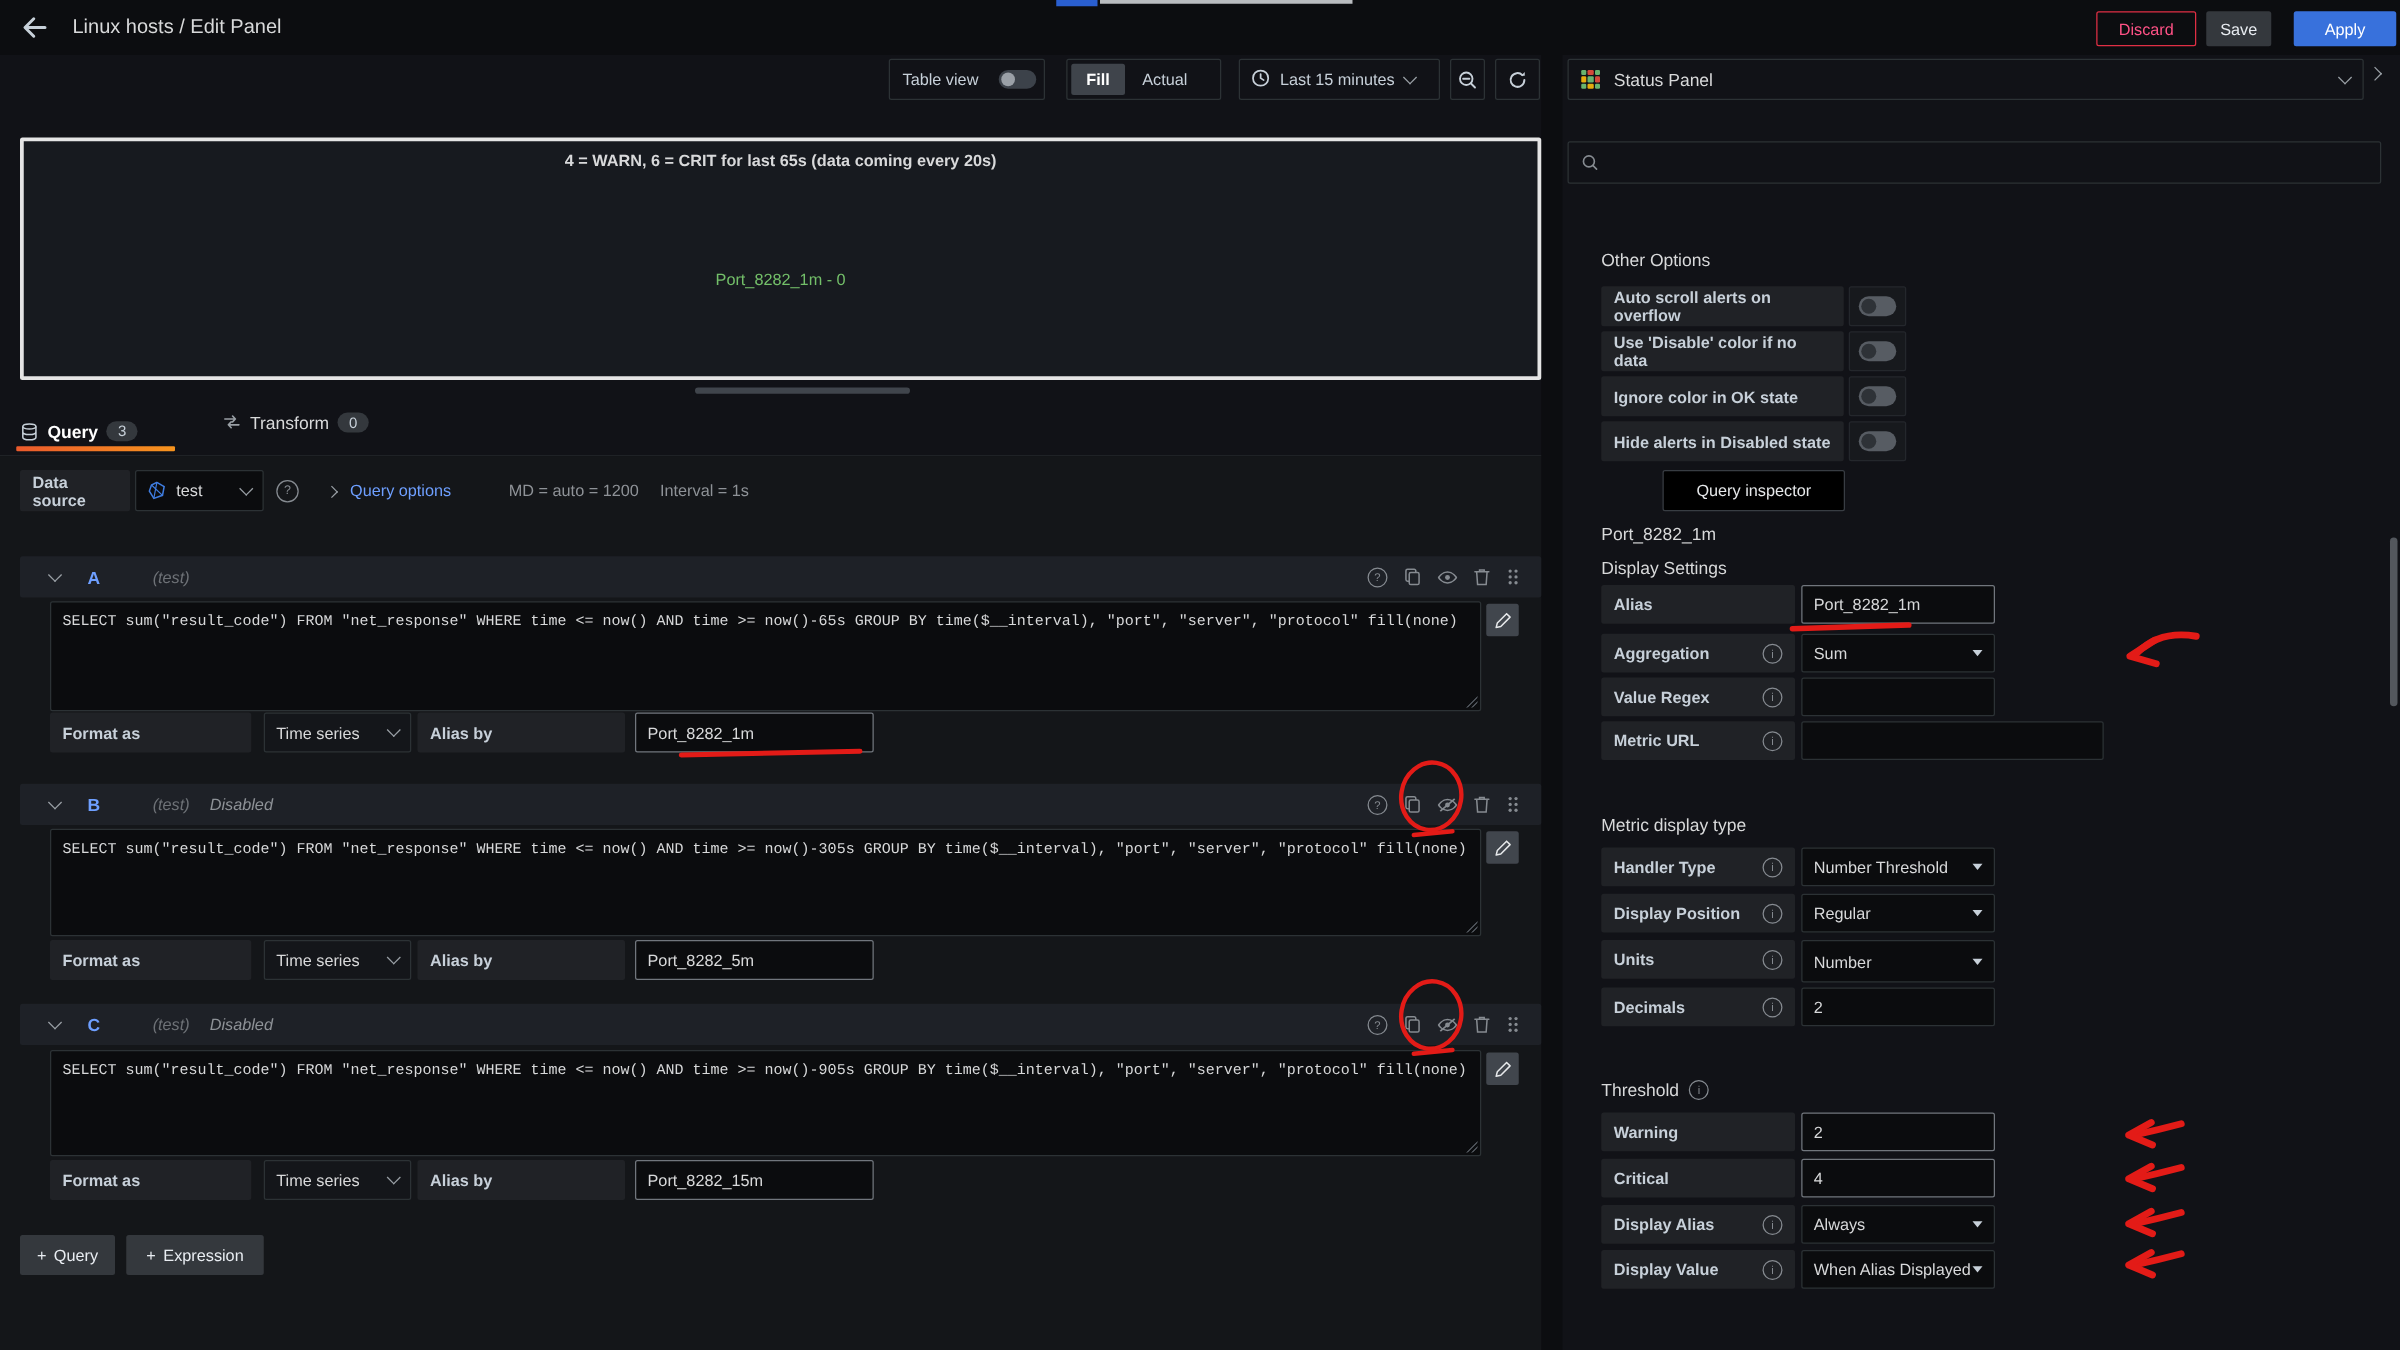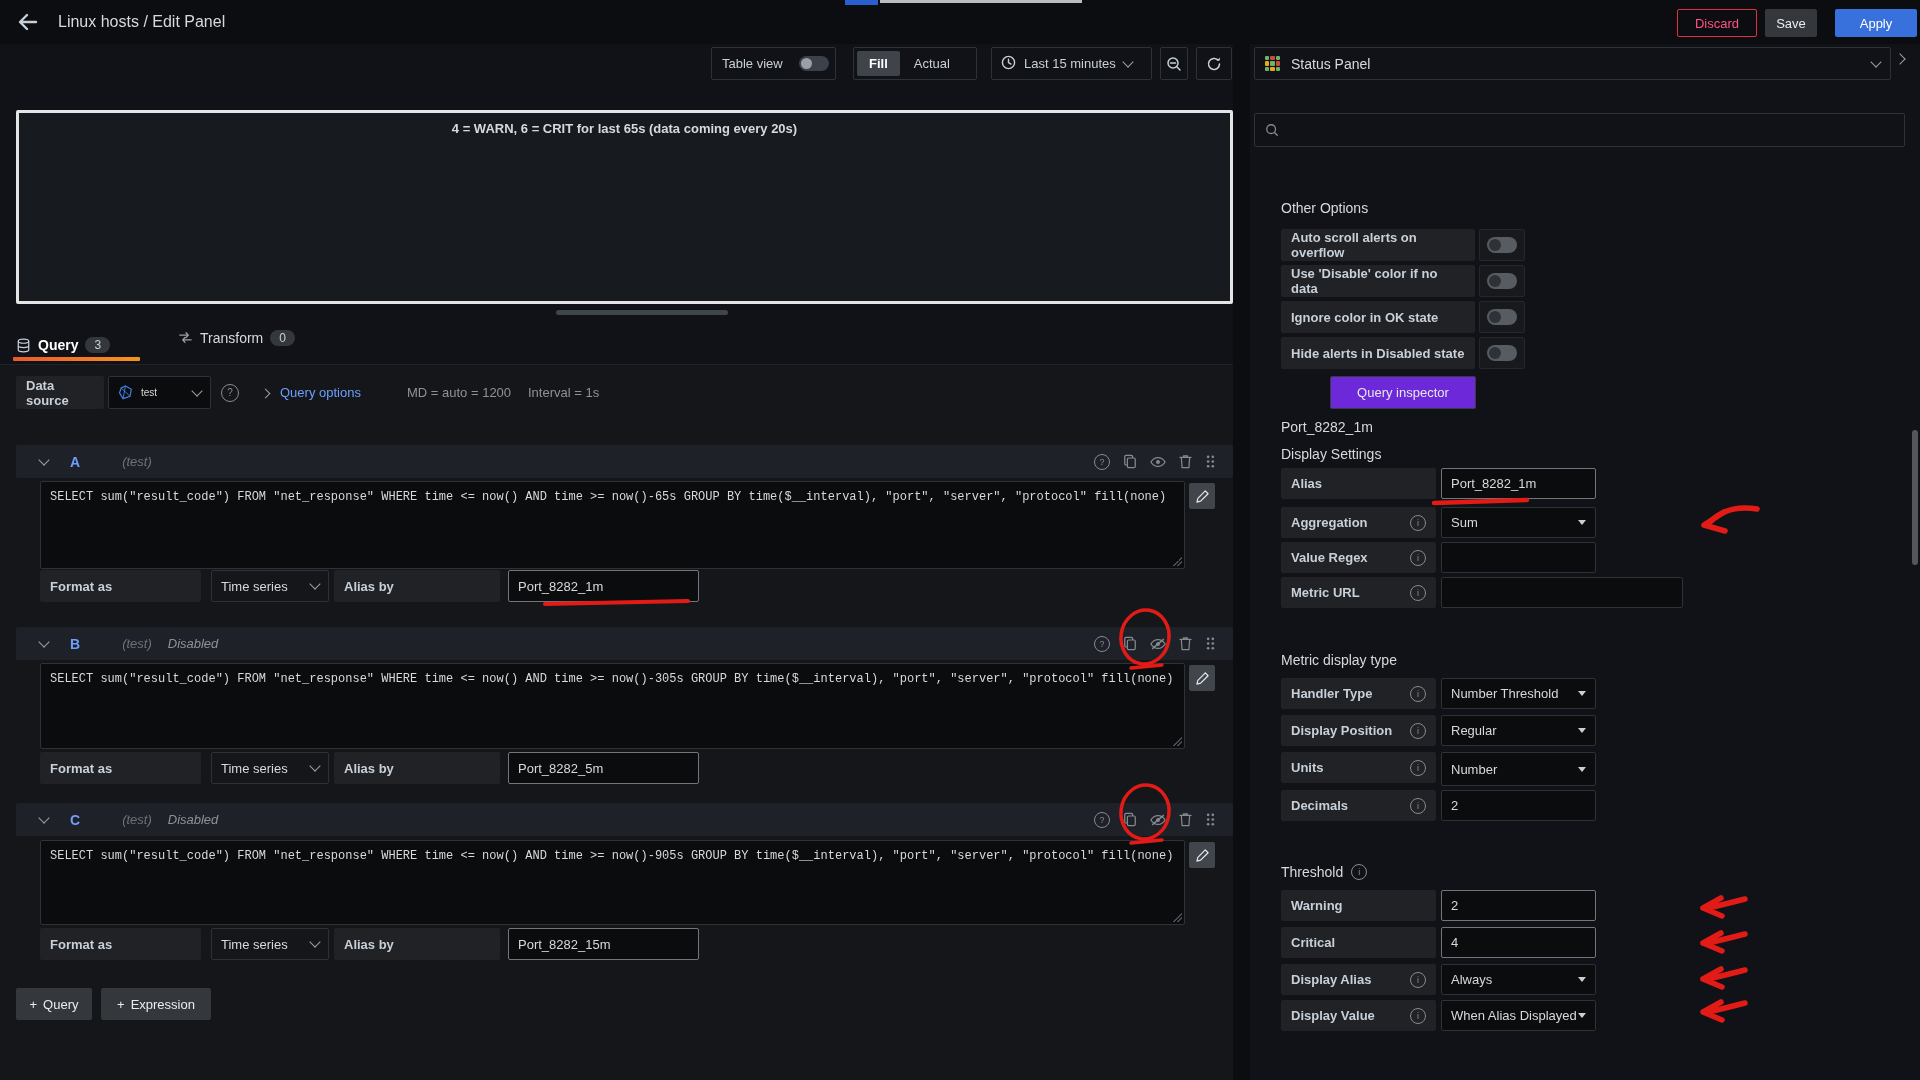--- a/index.html
+++ b/index.html
@@ -132,20 +132,21 @@
     <span style="font-size:14px;color:#d8d9da">Status Panel</span>
   </span>
   <span class="chev"></span>
 </div>
 <div class="abs" style="left:1896px;top:55px">
   <span class="chev chev-r" style="display:block"></span>
 </div>
 
 <div class="abs" style="left:16px;top:110px;width:1217px;height:194px;background:#171a1f;border:3px solid #e5e5e5;border-radius:2px">
   <div style="text-align:center;padding-top:8px;font-size:13px;font-weight:600;color:#d8d9da">4 = WARN, 6 = CRIT for last 65s (data coming every 20s)</div>
+  <div style="position:absolute;left:0;right:0;top:103px;text-align:center;font-size:13px;color:#73bf69">Port_8282_1m - 0</div>
 </div>
 <div class="abs" style="left:556px;top:310px;width:172px;height:5px;background:#40454c;border-radius:3px"></div>
 
 <div class="abs" style="left:16px;top:330px;height:30px;display:flex;align-items:center;gap:7px">
   <svg width="15" height="15" viewBox="0 0 16 16">
       <ellipse cx="8" cy="3.4" rx="5.6" ry="2.2" stroke="#c7d0d9" stroke-width="1.3" fill="none"></ellipse>
       <path d="M2.4 3.4v9.2c0 1.2 2.5 2.2 5.6 2.2s5.6-1 5.6-2.2V3.4 M2.4 8c0 1.2 2.5 2.2 5.6 2.2s5.6-1 5.6-2.2" stroke="#c7d0d9" stroke-width="1.3" fill="none"></path>
     </svg>
   <span class="tablabel" style="font-weight:700;color:#fff">Query</span>
   <span class="badge">3</span>
@@ -163,32 +164,32 @@
 
 <div class="abs lblbox" style="left:16px;top:376px;width:88px;height:33px">
   <span>Data source</span>
 </div>
 <div class="abs selbox" style="left:108px;top:376px;width:103px;height:33px">
   <span style="display:flex;align-items:center;gap:8px">
     <svg width="15" height="15" viewBox="0 0 16 16">
         <polygon points="8,1 14.2,4.6 12.8,12 5.4,14.6 1.6,8.4 3.4,3.2" stroke="#3f7de0" stroke-width="1.3" fill="none"></polygon>
         <path d="M3.4 3.2 12.8 12 M8 1 5.4 14.6" stroke="#3f7de0" stroke-width="1" fill="none"></path>
       </svg>
-    <span style="font-size:10px">test</span>
+    <span style="font-size:13px">test</span>
   </span>
   <span class="chev"></span>
 </div>
 <div class="abs" style="left:217px;top:376px;width:26px;height:33px;display:flex;align-items:center;justify-content:center">
   <span class="info-i" style="width:16px;height:16px;font-size:10px">?</span>
 </div>
 <span class="abs chev chev-r" style="left:262px;top:390px"></span>
 <div class="abs bluelink" style="left:280px;top:385px">Query options</div>
 <div class="abs mono-note" style="left:407px;top:385px">MD = auto = 1200</div>
 <div class="abs mono-note" style="left:528px;top:385px">Interval = 1s</div>
-<div class="abs btn" style="left:1330px;top:376px;width:146px;height:33px;background:#6d28d9;border:1px solid #383d43;color:#e6e8ea">Query inspector</div>
+<div class="abs btn" style="left:1330px;top:376px;width:146px;height:33px;background:#000000;border:1px solid #383d43;color:#e6e8ea">Query inspector</div>
 
 <div class="abs qheader" style="left:16px;top:445px;width:1217px;height:33px;padding-left:24px">
   <span class="chev"></span>
   <span class="qletter" style="margin-left:22px">A</span>
   <span class="qds" style="margin-left:42px">(test)</span>
   <span class="qicons" style="position:absolute;right:18px">
     <span class="info-i">?</span>
     <svg width="14" height="15" viewBox="0 0 16 16">
         <rect x="5" y="4" width="9" height="11" rx="1.5" stroke="#868b91" stroke-width="1.4" fill="none"></rect>
         <path d="M11 4V2.5A1.5 1.5 0 0 0 9.5 1H3.5A1.5 1.5 0 0 0 2 2.5v8A1.5 1.5 0 0 0 3.5 12H5" stroke="#868b91" stroke-width="1.4" fill="none"></path>

